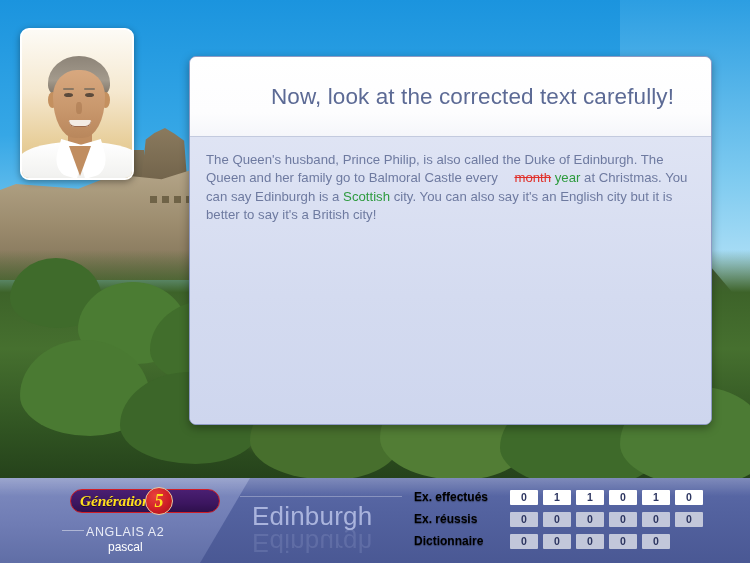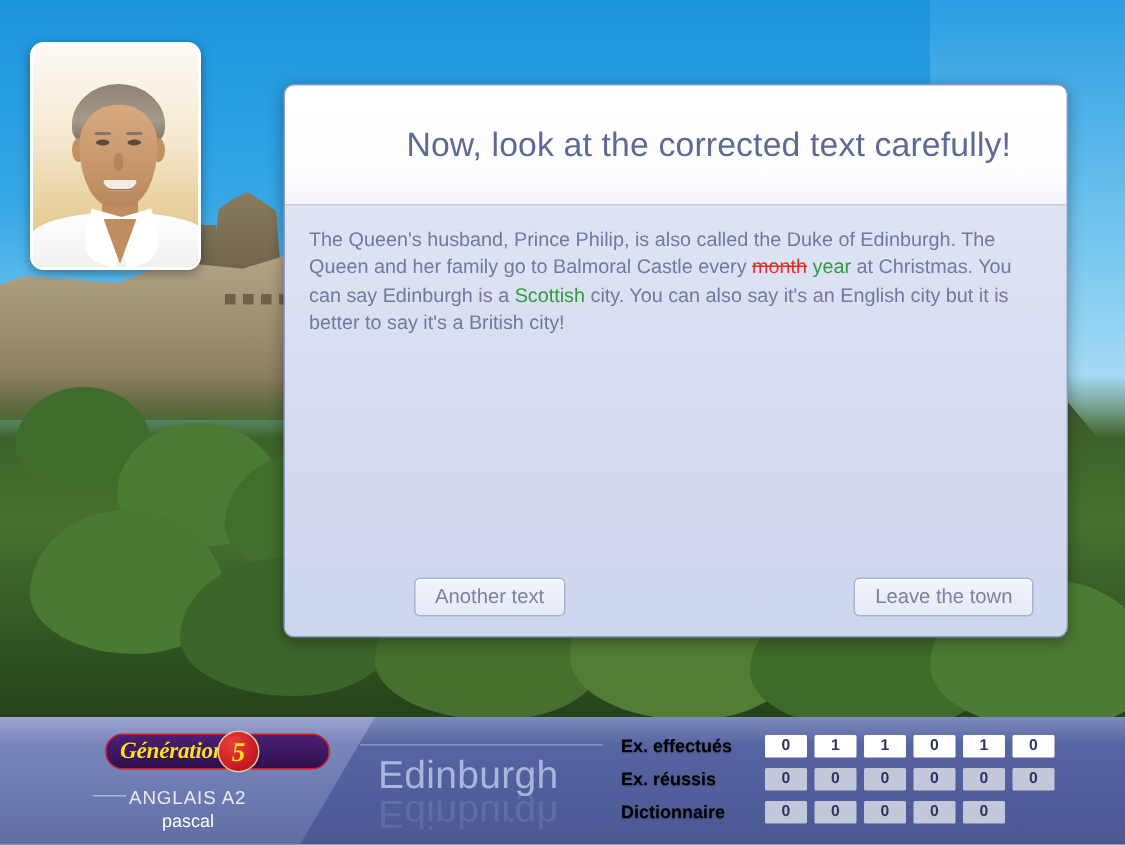--- a/index.html
+++ b/index.html
@@ -163,20 +163,21 @@
   }
   .text-block {
     font-size: 13.2px;
     line-height: 18.3px;
     color: #6e7aa0;
   }
   .w-red {
     color: #e0302a;
     text-decoration: line-through;
     text-decoration-color: #e0302a;
+    margin-left: 13px;
   }
   .w-green { color: #2e9b3f; }
 
   .btn-row {
     position: absolute; left: 0; bottom: 14px; width: 100%;
     padding: 0 20px;
     display: flex; justify-content: space-between; align-items: center;
   }
   .btn {
     background: linear-gradient(to bottom, #f2f4fb 0%, #e6eaf7 100%);
@@ -337,24 +338,20 @@
 
   <div class="panel">
 
     <div class="panel-head">
       <div class="panel-title">Now, look at the corrected text carefully!</div>
     </div>
 
     <div class="panel-body">
       <div class="text-block" id="corrected-text"><span>The Queen's husband, Prince Philip, is also called the Duke of Edinburgh. The Queen and her family go to Balmoral Castle every </span><span class="w-red">month</span><span> </span><span class="w-green">year</span><span> at Christmas. You can say Edinburgh is a </span><span class="w-green">Scottish</span><span> city. You can also say it's an English city but it is better to say it's a British city!</span></div>
 
-      <div class="btn-row">
-        <button class="btn left">Another text</button>
-        <button class="btn right">Leave the town</button>
-      </div>
     </div>
   </div>
 
   <div class="footer">
     <div class="footer-left-wedge"></div>
     <div class="footer-sheen"></div>
   </div>
 
   <div class="logo">
     <div class="logo-pill">

